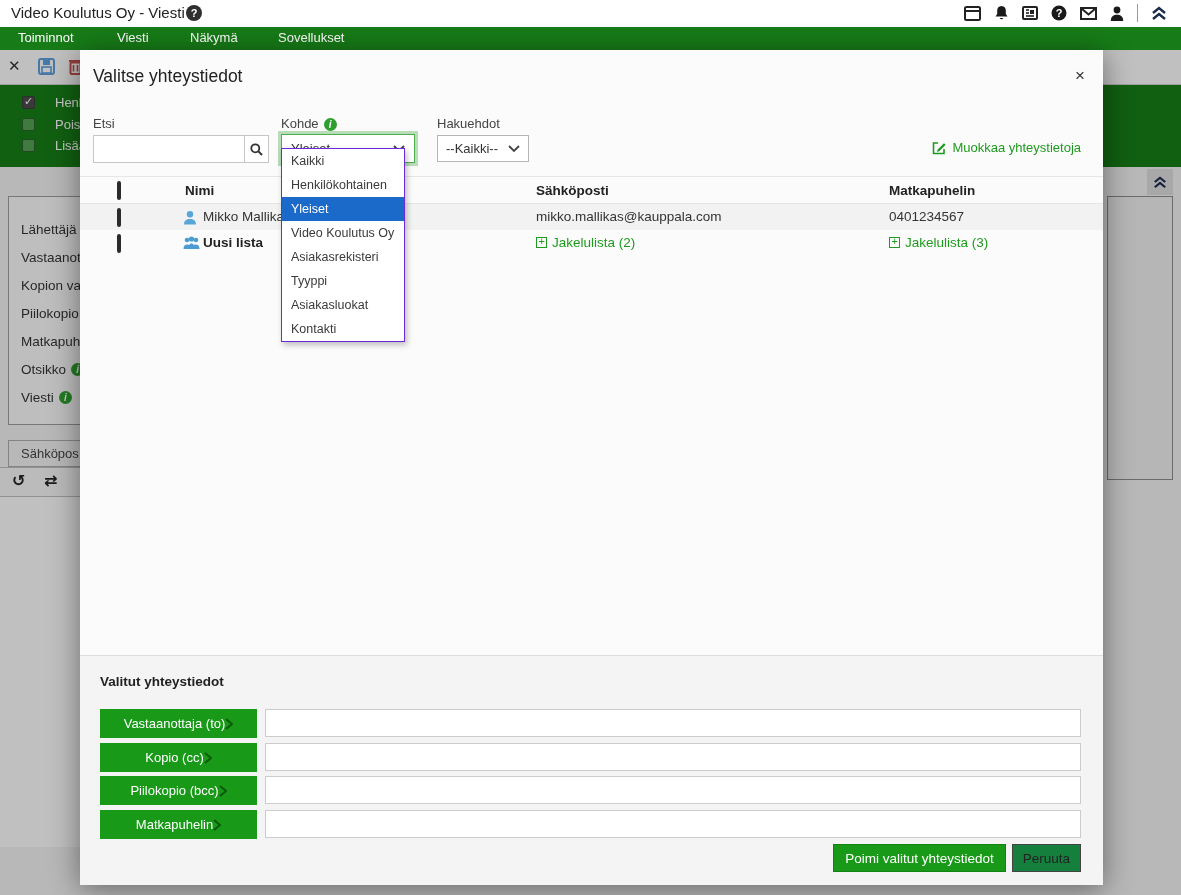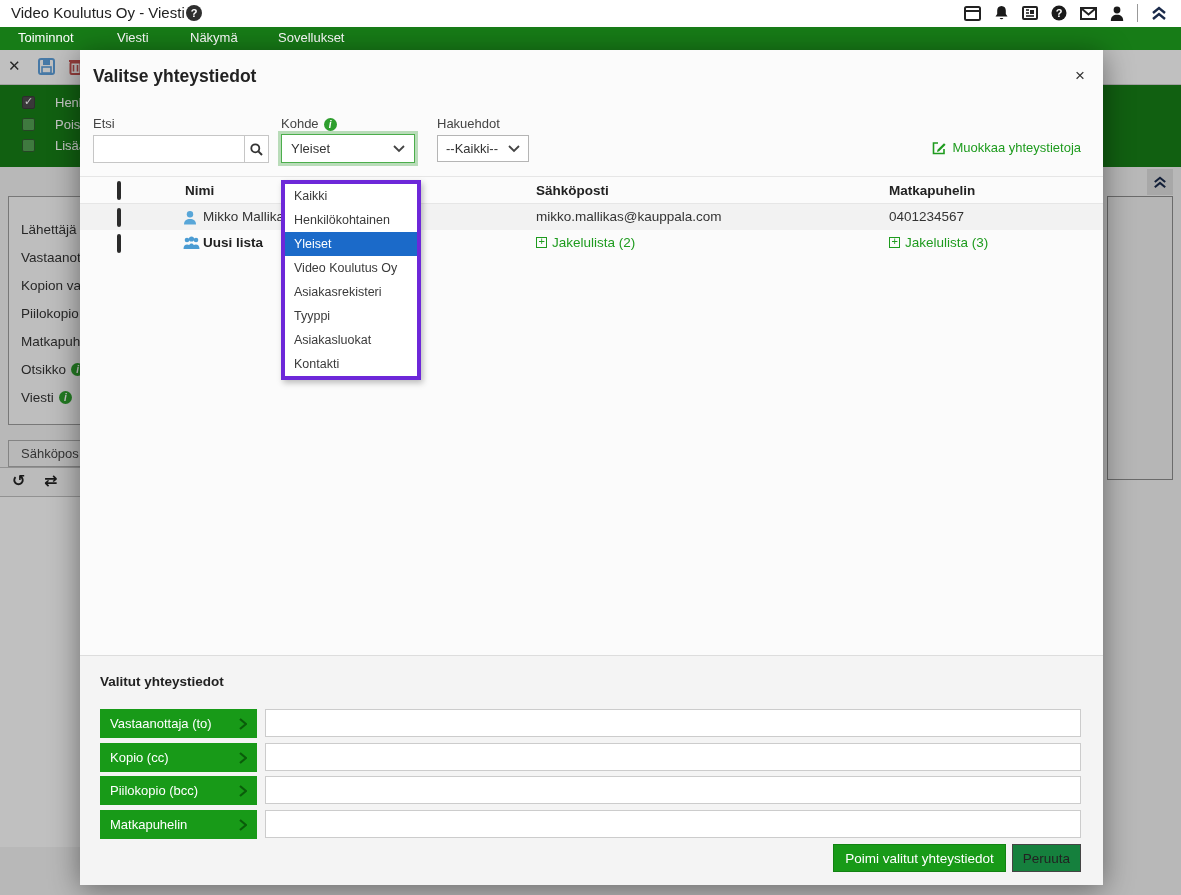--- a/index.html
+++ b/index.html
@@ -42,21 +42,21 @@
   #undo-icon { left:12px; } #undo-icon::before { content:"↺"; }
   #redo-icon { left:44px; } #redo-icon::before { content:"⇄"; }
   #bg-editor-body { left:0; top:447px; width:300px; height:350px; background:#f7f7f7; }
 
   
   #overlay { left:0; top:50px; width:1181px; height:845px; background:rgba(0,0,0,.22); z-index:5; }
 
   
   #modal { left:80px; top:50px; width:1023px; height:835px; background:#fbfbfb; z-index:10;
     box-shadow:0 4px 28px rgba(0,0,0,.45); }
-  #modal-title { left:13px; top:16px; font-size:17.5px; font-weight:bold; color:#222; }
+  #modal-title { left:13px; top:16px; font-size:17.5px; font-weight:normal; color:#222; }
   #modal-close { right:18px; top:16px; font-size:17px; color:#333; cursor:pointer; }
 
   .filter-label { position:absolute; top:66px; font-size:13px; color:#444; display:flex; gap:5px; align-items:flex-end; }
   .info-icon { width:13px; height:13px; border-radius:50%; background:#2e9e2e; color:#fff;
     font-size:10px; font-weight:bold; font-style:italic; text-align:center; line-height:13px; display:inline-block; }
 
   #search-group { left:13px; top:85px; display:flex; }
   #search-input { width:152px; height:28px; border:1px solid #c6c6c6; background:#fff; padding:0 6px; font-size:13px; }
   #search-button { width:24px; height:28px; border:1px solid #c6c6c6; border-left:none; background:#fff;
     display:flex; align-items:center; justify-content:center; cursor:pointer; }
@@ -82,30 +82,30 @@
   .col-name { left:105px; } .col-email { left:456px; } .col-phone { left:809px; }
   .table-checkbox { width:14px; height:14px; border:2px solid #2b2b2b; border-radius:2px; background:#fff; cursor:pointer; }
   .row-icon { position:absolute; left:103px; top:6px; }
   .name-cell { left:123px; }
   .bold { font-weight:bold; color:#222; }
   .green-link { color:#1e9b1e; cursor:pointer; display:flex; gap:5px; align-items:center; }
   .plusbox { width:11px; height:11px; border:1px solid #1e9b1e; position:relative; display:inline-block; }
   .plusbox::before { content:"+"; position:absolute; left:1.5px; top:-3.5px; font-size:11px; color:#1e9b1e; }
 
   
-  #kohde-dropdown { left:201px; top:130px; width:140px; background:#fff; border:4px solid #6d28d9;
+  #kohde-dropdown { left:201px; top:98px; width:124px; background:#fff; border:1px solid #6d28d9;
     box-shadow:2px 3px 6px rgba(0,0,0,.25); z-index:20; }
   .dd-option { height:24px; line-height:24px; padding-left:9px; font-size:12.5px; color:#3a3a3a; cursor:pointer; }
   .dd-option.selected { background:#1b6ac9; color:#fff; }
 
   
   #selected-section { left:0; top:605px; width:1023px; height:230px; background:#f4f4f4; border-top:1px solid #ddd; }
   #selected-title { left:20px; top:18px; font-size:13.5px; font-weight:bold; color:#222; }
   .sel-button { position:absolute; left:20px; width:157px; height:29px; background:#189a18; color:#fff;
-    font-size:13px; display:flex; align-items:center; justify-content:space-between;
+    font-size:13px; display:flex; align-items:center; justify-content:center;
     padding:0 10px; cursor:pointer; }
   .sel-input { position:absolute; left:185px; width:816px; height:28px; background:#fff;
     border:1px solid #ccc; font-size:13px; padding:0 6px; }
   #footer-buttons { position:absolute; right:22px; top:188px; display:flex; gap:6px; }
   #pick-button { height:28px; background:#189a18; color:#fff; border:1px solid #128212;
     font-size:13.5px; padding:0 11px; cursor:pointer; font-family:inherit; }
   #cancel-button { height:28px; background:#15803d; color:#222; border:1px solid #444;
     font-size:13.5px; padding:0 10px; cursor:pointer; font-family:inherit; }
 </style>
 </head>

